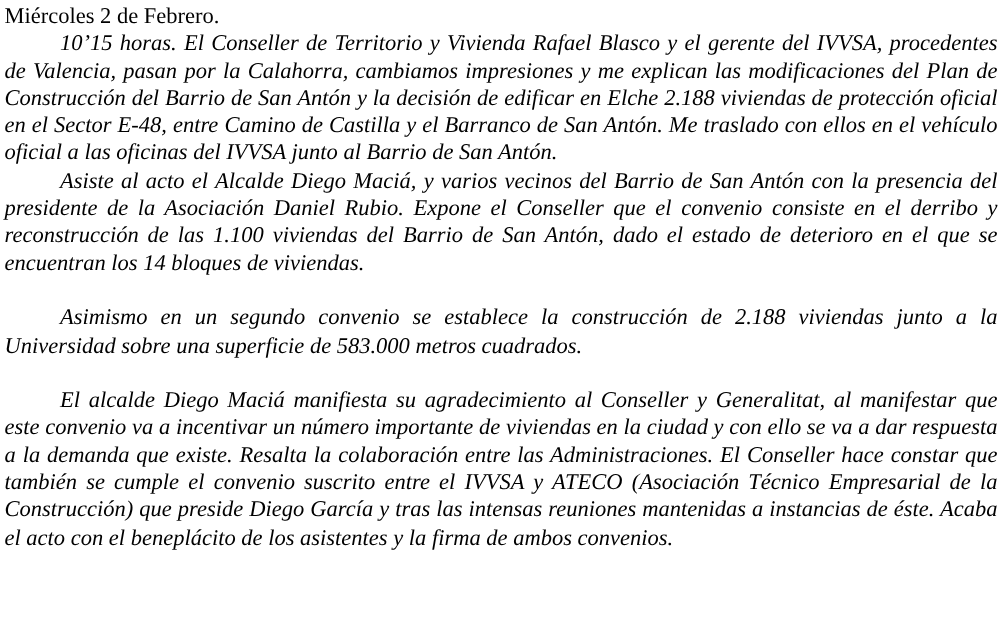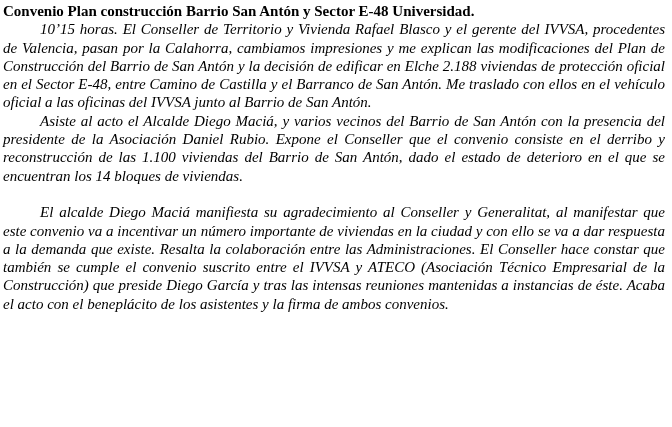--- a/index.html
+++ b/index.html
@@ -35,17 +35,18 @@
     font-style: italic;
   }
   .spaced {
     margin-top: 18.3px !important;
   }
 </style>
 </head>
 <body>
 
 <div class="page">
-  <p class="heading">Convenio Plan construcción Barrio San Antón y Sector E-48 Universidad.</p>
+  <p class="dateline">Miércoles 2 de Febrero.</p>
   <p class="para">10’15 horas. El Conseller de Territorio y Vivienda Rafael Blasco y el gerente del IVVSA, procedentes de Valencia, pasan por la Calahorra, cambiamos impresiones y me explican las modificaciones del Plan de Construcción del Barrio de San Antón y la decisión de edificar en Elche 2.188 viviendas de protección oficial en el Sector E-48, entre Camino de Castilla y el Barranco de San Antón. Me traslado con ellos en el vehículo oficial a las oficinas del IVVSA junto al Barrio de San Antón.</p>
   <p class="para">Asiste al acto el Alcalde Diego Maciá, y varios vecinos del Barrio de San Antón con la presencia del presidente de la Asociación Daniel Rubio. Expone el Conseller que el convenio consiste en el derribo y reconstrucción de las 1.100 viviendas del Barrio de San Antón, dado el estado de deterioro en el que se encuentran los 14 bloques de viviendas.</p>
+  <p class="para spaced">Asimismo en un segundo convenio se establece la construcción de 2.188 viviendas junto a la Universidad sobre una superficie de 583.000 metros cuadrados.</p>
   <p class="para spaced">El alcalde Diego Maciá manifiesta su agradecimiento al Conseller y Generalitat, al manifestar que este convenio va a incentivar un número importante de viviendas en la ciudad y con ello se va a dar respuesta a la demanda que existe. Resalta la colaboración entre las Administraciones. El Conseller hace constar que también se cumple el convenio suscrito entre el IVVSA y ATECO (Asociación Técnico Empresarial de la Construcción) que preside Diego García y tras las intensas reuniones mantenidas a instancias de éste. Acaba el acto con el beneplácito de los asistentes y la firma de ambos convenios.</p>
 </div>
 
 </body></html>

